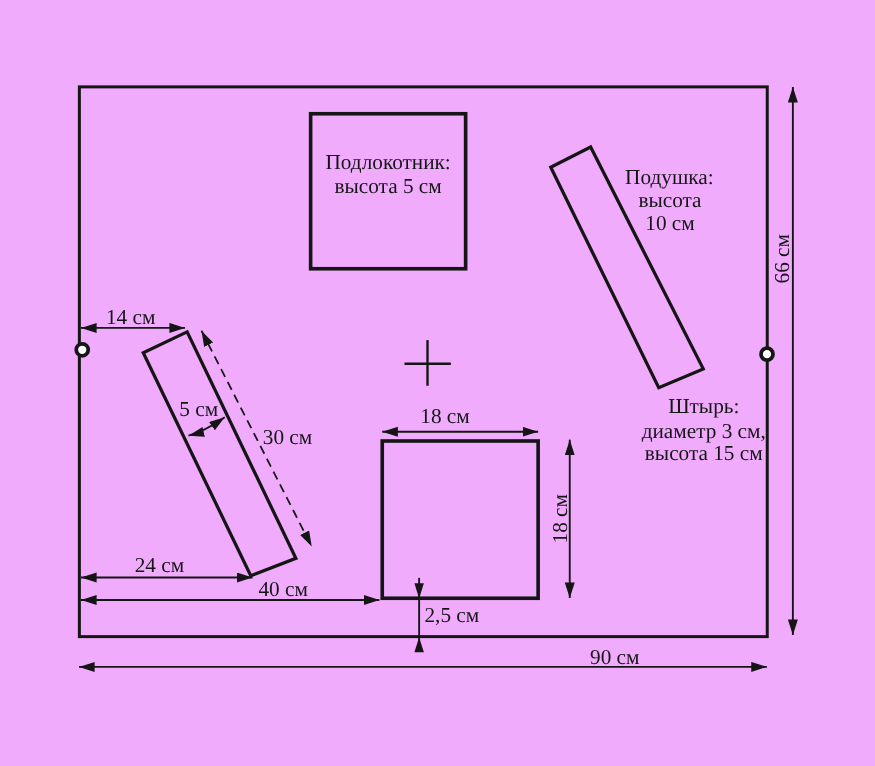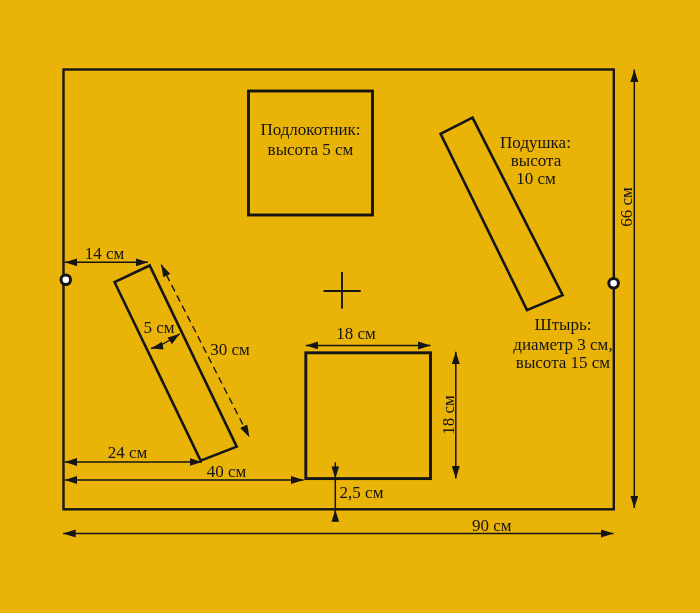--- a/index.html
+++ b/index.html
@@ -1,16 +1,16 @@
 <!DOCTYPE html>
 <html><head>
 <meta charset="utf-8">
 <style>
   html,body{margin:0;padding:0;background:#ffffff;}
-  .wrap{width:700px;height:613px;position:relative;background:#eab308;}
+  .wrap{width:700px;height:613px;position:relative;background:#f0abfc;}
   text{font-family:"Liberation Serif", serif;font-size:17px;fill:#151515;}
 </style>
 </head>
 <body>
 <div class="wrap">
 <svg width="700" height="613" viewBox="0 0 700 613">
   <defs>
     <marker id="ar" markerUnits="userSpaceOnUse" markerWidth="14" markerHeight="10" refX="12.5" refY="4" orient="auto">
       <path d="M0,0 L12.5,4 L0,8 z" fill="#151515"></path>
     </marker>

